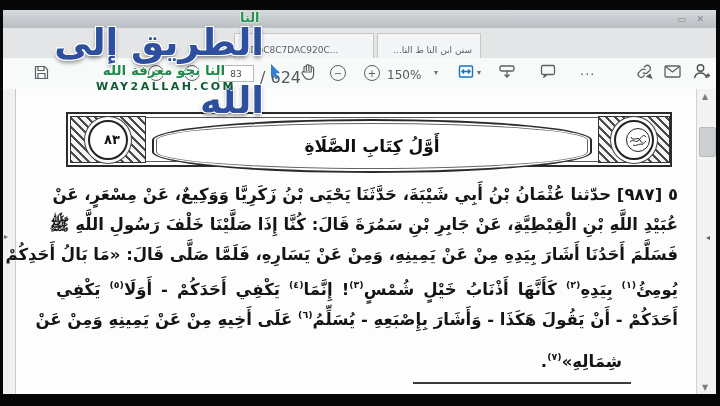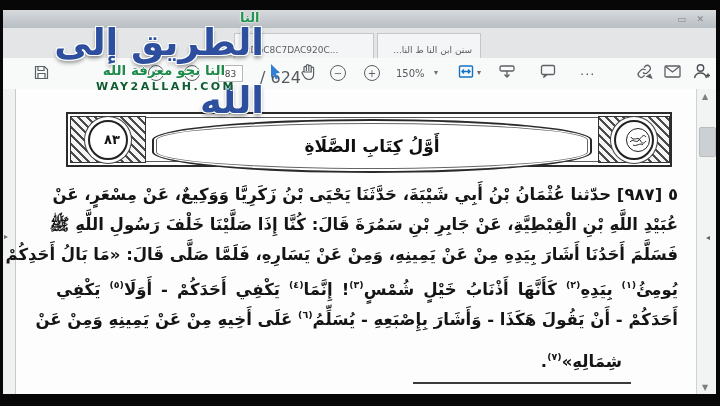--- a/index.html
+++ b/index.html
@@ -17,25 +17,25 @@
   .tab.rtl{direction:rtl;}
   .tinyx{position:absolute;top:12px;font-size:9px;color:#7a7e82;}
   .helpcirc{position:absolute;left:598px;top:37px;width:13px;height:13px;border:1.2px solid #6a6e72;
             border-radius:50%;font-size:9px;color:#6a6e72;text-align:center;line-height:13px;font-weight:bold;}
   .signin{position:absolute;left:661px;top:36px;font-size:12px;color:#3a3e42;font-weight:bold;}
   .toolbar{position:absolute;left:3px;top:58px;width:713px;height:31px;background:#f8f9f9;
            border-bottom:1px solid #c2c2c2;}
   .tico{position:absolute;top:65px;color:#5b6064;}
   .circ{width:16px;height:16px;border:1.4px solid #5b6064;border-radius:50%;display:flex;
         align-items:center;justify-content:center;font-size:10px;box-sizing:border-box;}
-  .pagebox{position:absolute;left:218px;top:65px;width:25px;height:17px;border:1px solid #b5b8ba;
+  .pagebox{position:absolute;left:218px;top:65px;width:36px;height:17px;border:1px solid #b5b8ba;
            background:#fff;font-size:9px;color:#444;text-align:center;padding:0;box-sizing:border-box;
            font-family:"DejaVu Sans",sans-serif;}
   .ptotal{position:absolute;left:260px;top:68px;font-size:16px;color:#55595d;}
-  .zoomtxt{position:absolute;left:396px;top:68px;font-size:10px;color:#55595d;}
+  .zoomtxt{position:absolute;left:387px;top:68px;font-size:12px;color:#55595d;}
   .caret{position:absolute;font-size:8px;color:#6a6e72;}
   .dots{position:absolute;left:580px;top:63px;font-size:13px;color:#55595d;letter-spacing:1px;}
   
   .docarea{position:absolute;left:3px;top:89px;width:713px;height:305px;background:#d8d8d8;}
   .leftrail{position:absolute;left:3px;top:89px;width:12px;height:305px;background:#f0f1f1;
             border-right:1px solid #c9c9c9;}
   .railhandle{position:absolute;left:4px;top:232px;font-size:8px;color:#6b6f73;}
   .pagewhite{position:absolute;left:16px;top:89px;width:680px;height:305px;background:#fdfdfd;}
   .scrollbar{position:absolute;left:696px;top:89px;width:20px;height:305px;background:#f2f3f3;
              border-left:1px solid #d2d2d2;box-sizing:border-box;}

